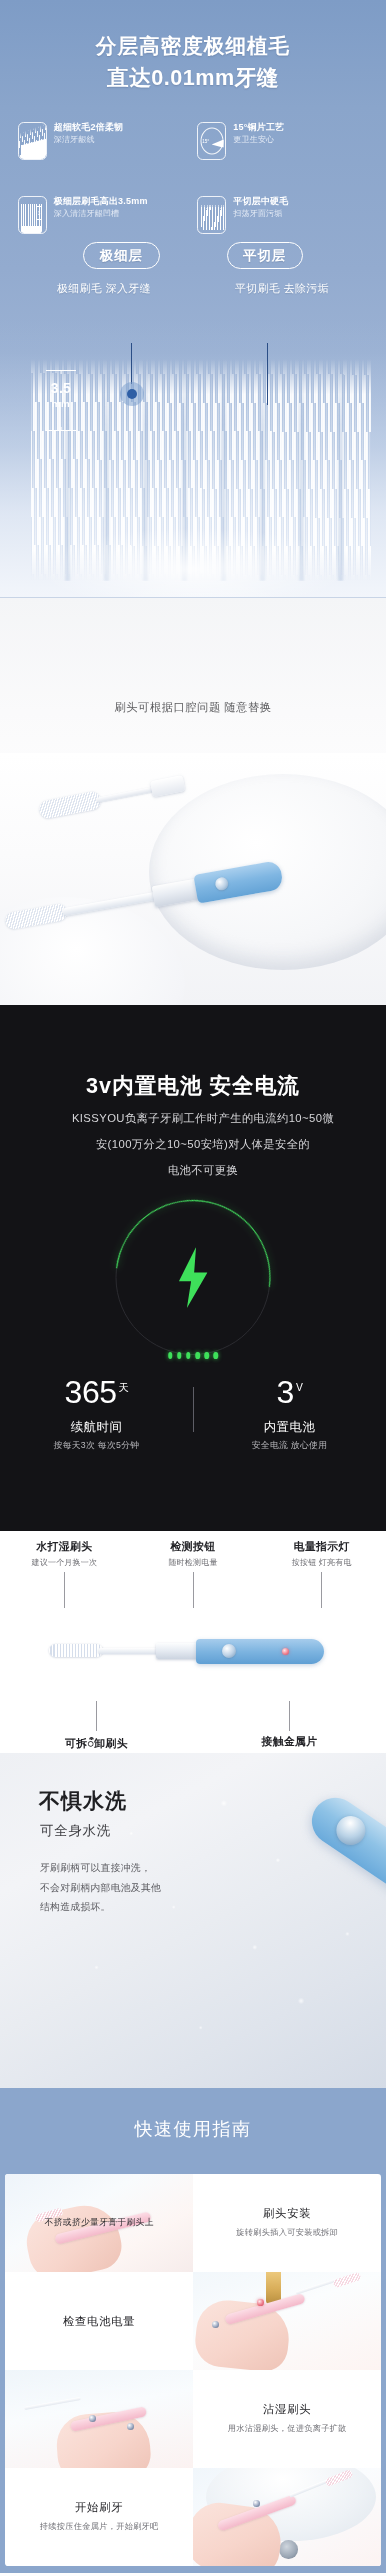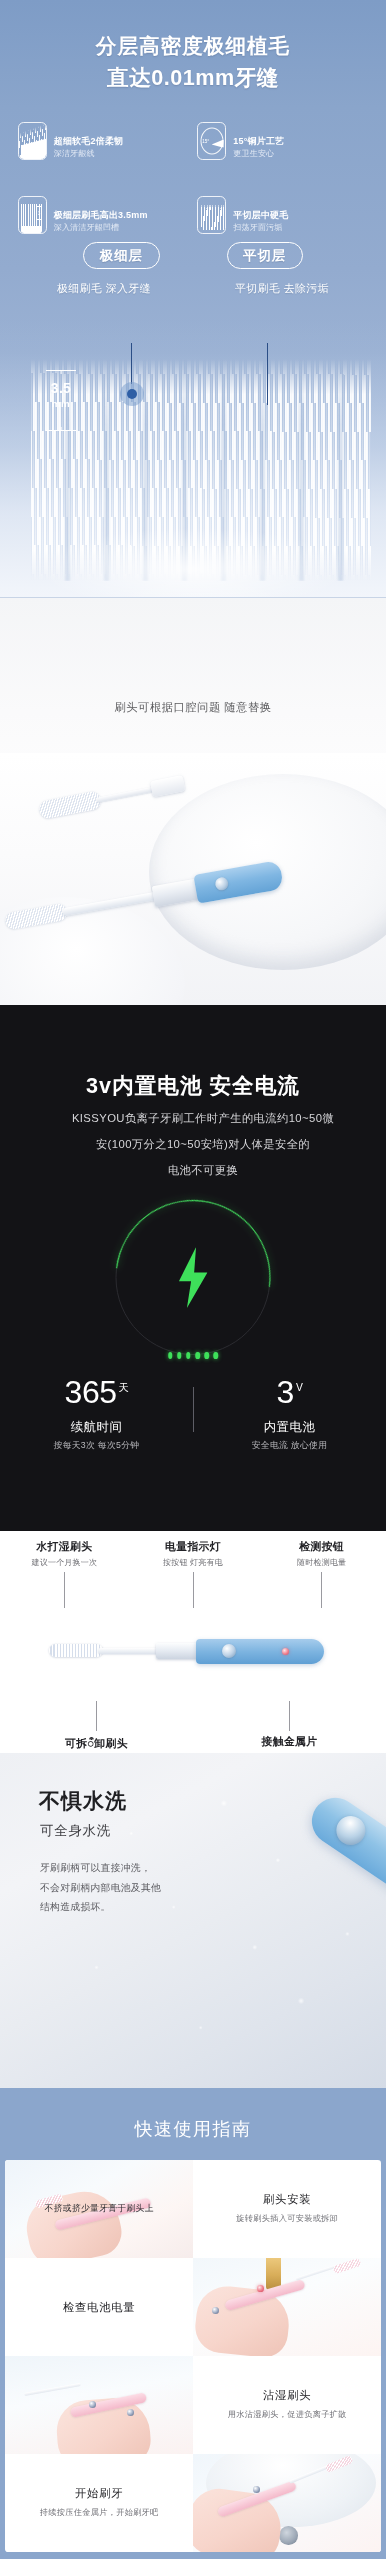--- a/index.html
+++ b/index.html
@@ -33,21 +33,21 @@
   }
 
   .feat-grid {
     position: absolute; top: 122px; left: 17.5px;
     width: 352px;
     display: grid;
     grid-template-columns: 1fr 1fr;
     row-gap: 36px;
     column-gap: 7.2px;
   }
-  .feat { display: flex; align-items: flex-end; gap: 7.2px; }
+  .feat { display: flex; align-items: flex-start; gap: 7.2px; }
   .feat-icon {
     width: 29px; height: 38px; flex: 0 0 29px;
     border: 0.8px solid rgba(255,255,255,.85);
     border-radius: 5.7px;
     position: relative; overflow: hidden;
   }
   .feat-txt { line-height: 1.33; }
   .feat-t1 { color:#ffffff; font-size: 9px; font-weight: 600; letter-spacing:0.2px; }
   .feat-t2 { color: #e3eaf5; font-size: 8px; font-weight: 400; letter-spacing:0.2px; margin-top: 1.5px;}
 
@@ -297,21 +297,21 @@
   .wtr-sub{ position:absolute; left:40px; top:69px; font-size:13.4px; color:#3c3c40; letter-spacing:0.8px; }
   .wtr-p{ position:absolute; left:40px; font-size:9.8px; color:#5a5a5f; letter-spacing:0.3px; }
   .wtr-p1{ top:109px; } .wtr-p2{ top:129px; } .wtr-p3{ top:148px; }
   .wtr-brush{ position:absolute; right:-20.6px; top:-31px; width:242px; height:361px; transform:rotate(34deg); }
   .wb-body{ position:absolute; left:93px; top:62px; width:155px; height:47px; border-radius:24px 6.2px 6.2px 24px;
             background: linear-gradient(180deg,#bedcf1 0%, #8ec2e6 44%, #6aaadb 100%); box-shadow:0 3.1px 9.3px rgba(120,150,185,.35); }
   .wb-btn{ position:absolute; left:120px; top:70px; width:29px; height:29px; border-radius:50%;
            background: radial-gradient(circle at 34% 30%, #ffffff, #b9d2e6 50%, #6f93b5 100%); box-shadow:0 1px 3.6px rgba(90,120,155,.45); }
 
   
-  .guide-head{ position:relative; width:386px; height:72px;
+  .guide-head{ position:relative; width:386px; height:86px;
     background: linear-gradient(180deg,#8ba6cc 0%, #8ba6cc 100%); }
   .guide-head .t{ position:absolute; top:29px; width:100%; text-align:center;
                   color:#ffffff; font-size:18px; font-weight:500; letter-spacing:1.5px; }
   .guide-wrap{ width:386px; background:#8ba6cc; padding:0 5.2px 7.2px; }
   .guide-card{ width:376px; background:#ffffff; border-radius:3.1px; overflow:hidden; }
   .g-row{ display:flex; width:100%; height:98px; }
   .g-row.rev{ flex-direction: row-reverse; }
   .g-photo{ flex:0 0 188px; height:98px; position:relative; overflow:hidden; }
   .g-text{ flex:1; display:flex; flex-direction:column; align-items:center; justify-content:center; padding:0 7.2px; text-align:center; }
   .g-t{ font-size:11.3px; font-weight:500; color:#222226; letter-spacing:0.8px; }
@@ -485,27 +485,27 @@
   </section>
 
   <section class="sec-call">
     <div class="call-top">
       <div class="c">
         <div class="c-t">水打湿刷头</div>
         <div class="c-s">建议一个月换一次</div>
         <div class="c-line"></div>
       </div>
       <div class="c">
+        <div class="c-t">检测按钮</div>
+        <div class="c-s">随时检测电量</div>
+        <div class="c-line"></div>
+      </div>
+      <div class="c">
         <div class="c-t">电量指示灯</div>
         <div class="c-s">按按钮 灯亮有电</div>
-        <div class="c-line"></div>
-      </div>
-      <div class="c">
-        <div class="c-t">检测按钮</div>
-        <div class="c-s">随时检测电量</div>
         <div class="c-line"></div>
       </div>
     </div>
 
     <div class="diag">
       <div class="dg-bristle"></div>
         <div class="dg-shaft"></div>
         <div class="dg-metal"></div>
       <div class="dg-body"></div>
         <div class="dg-btn"></div>

